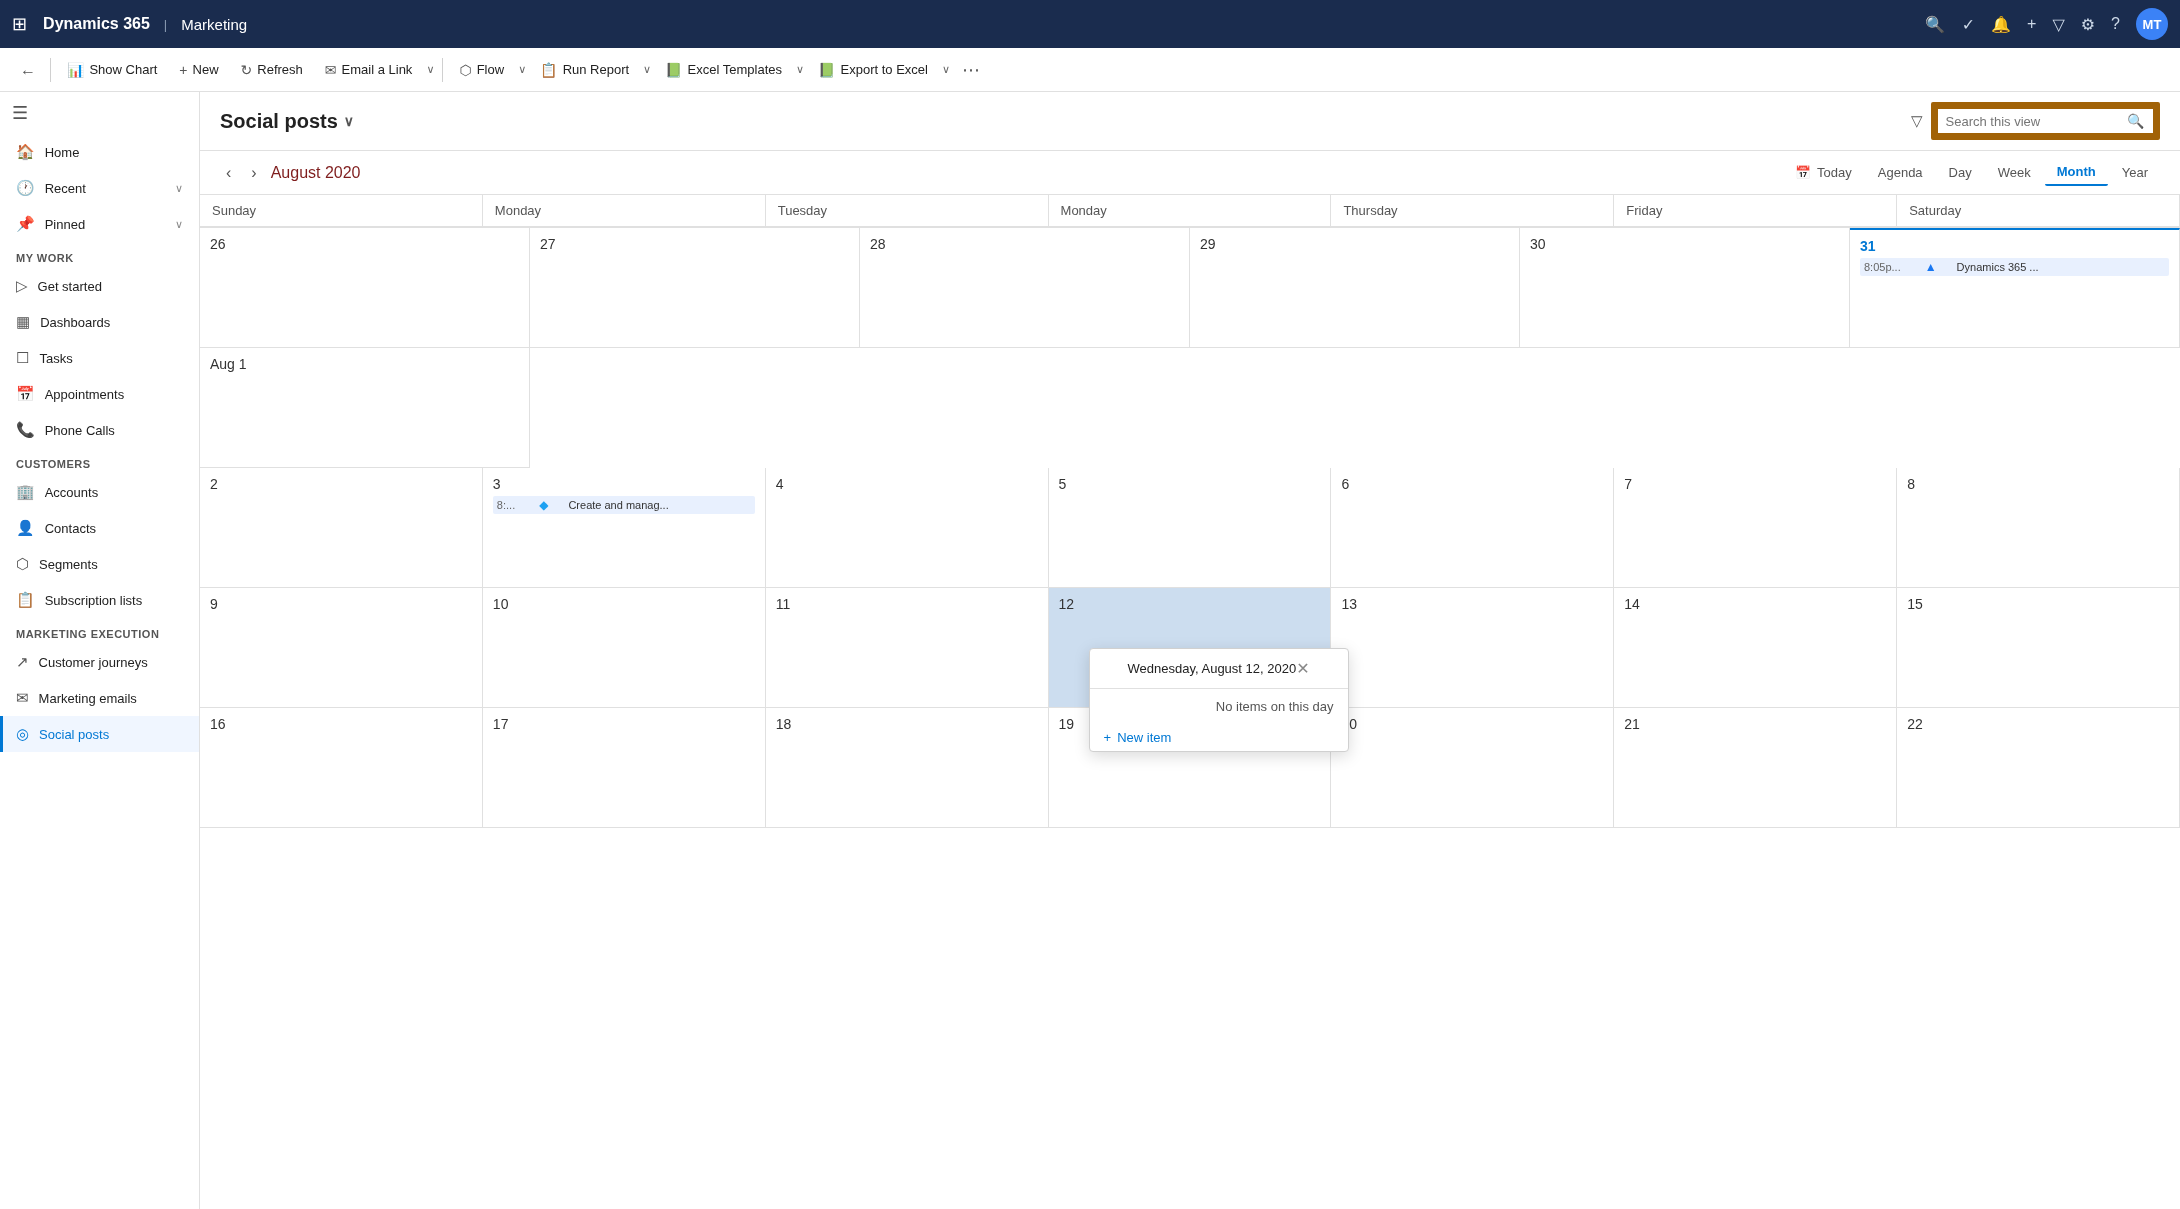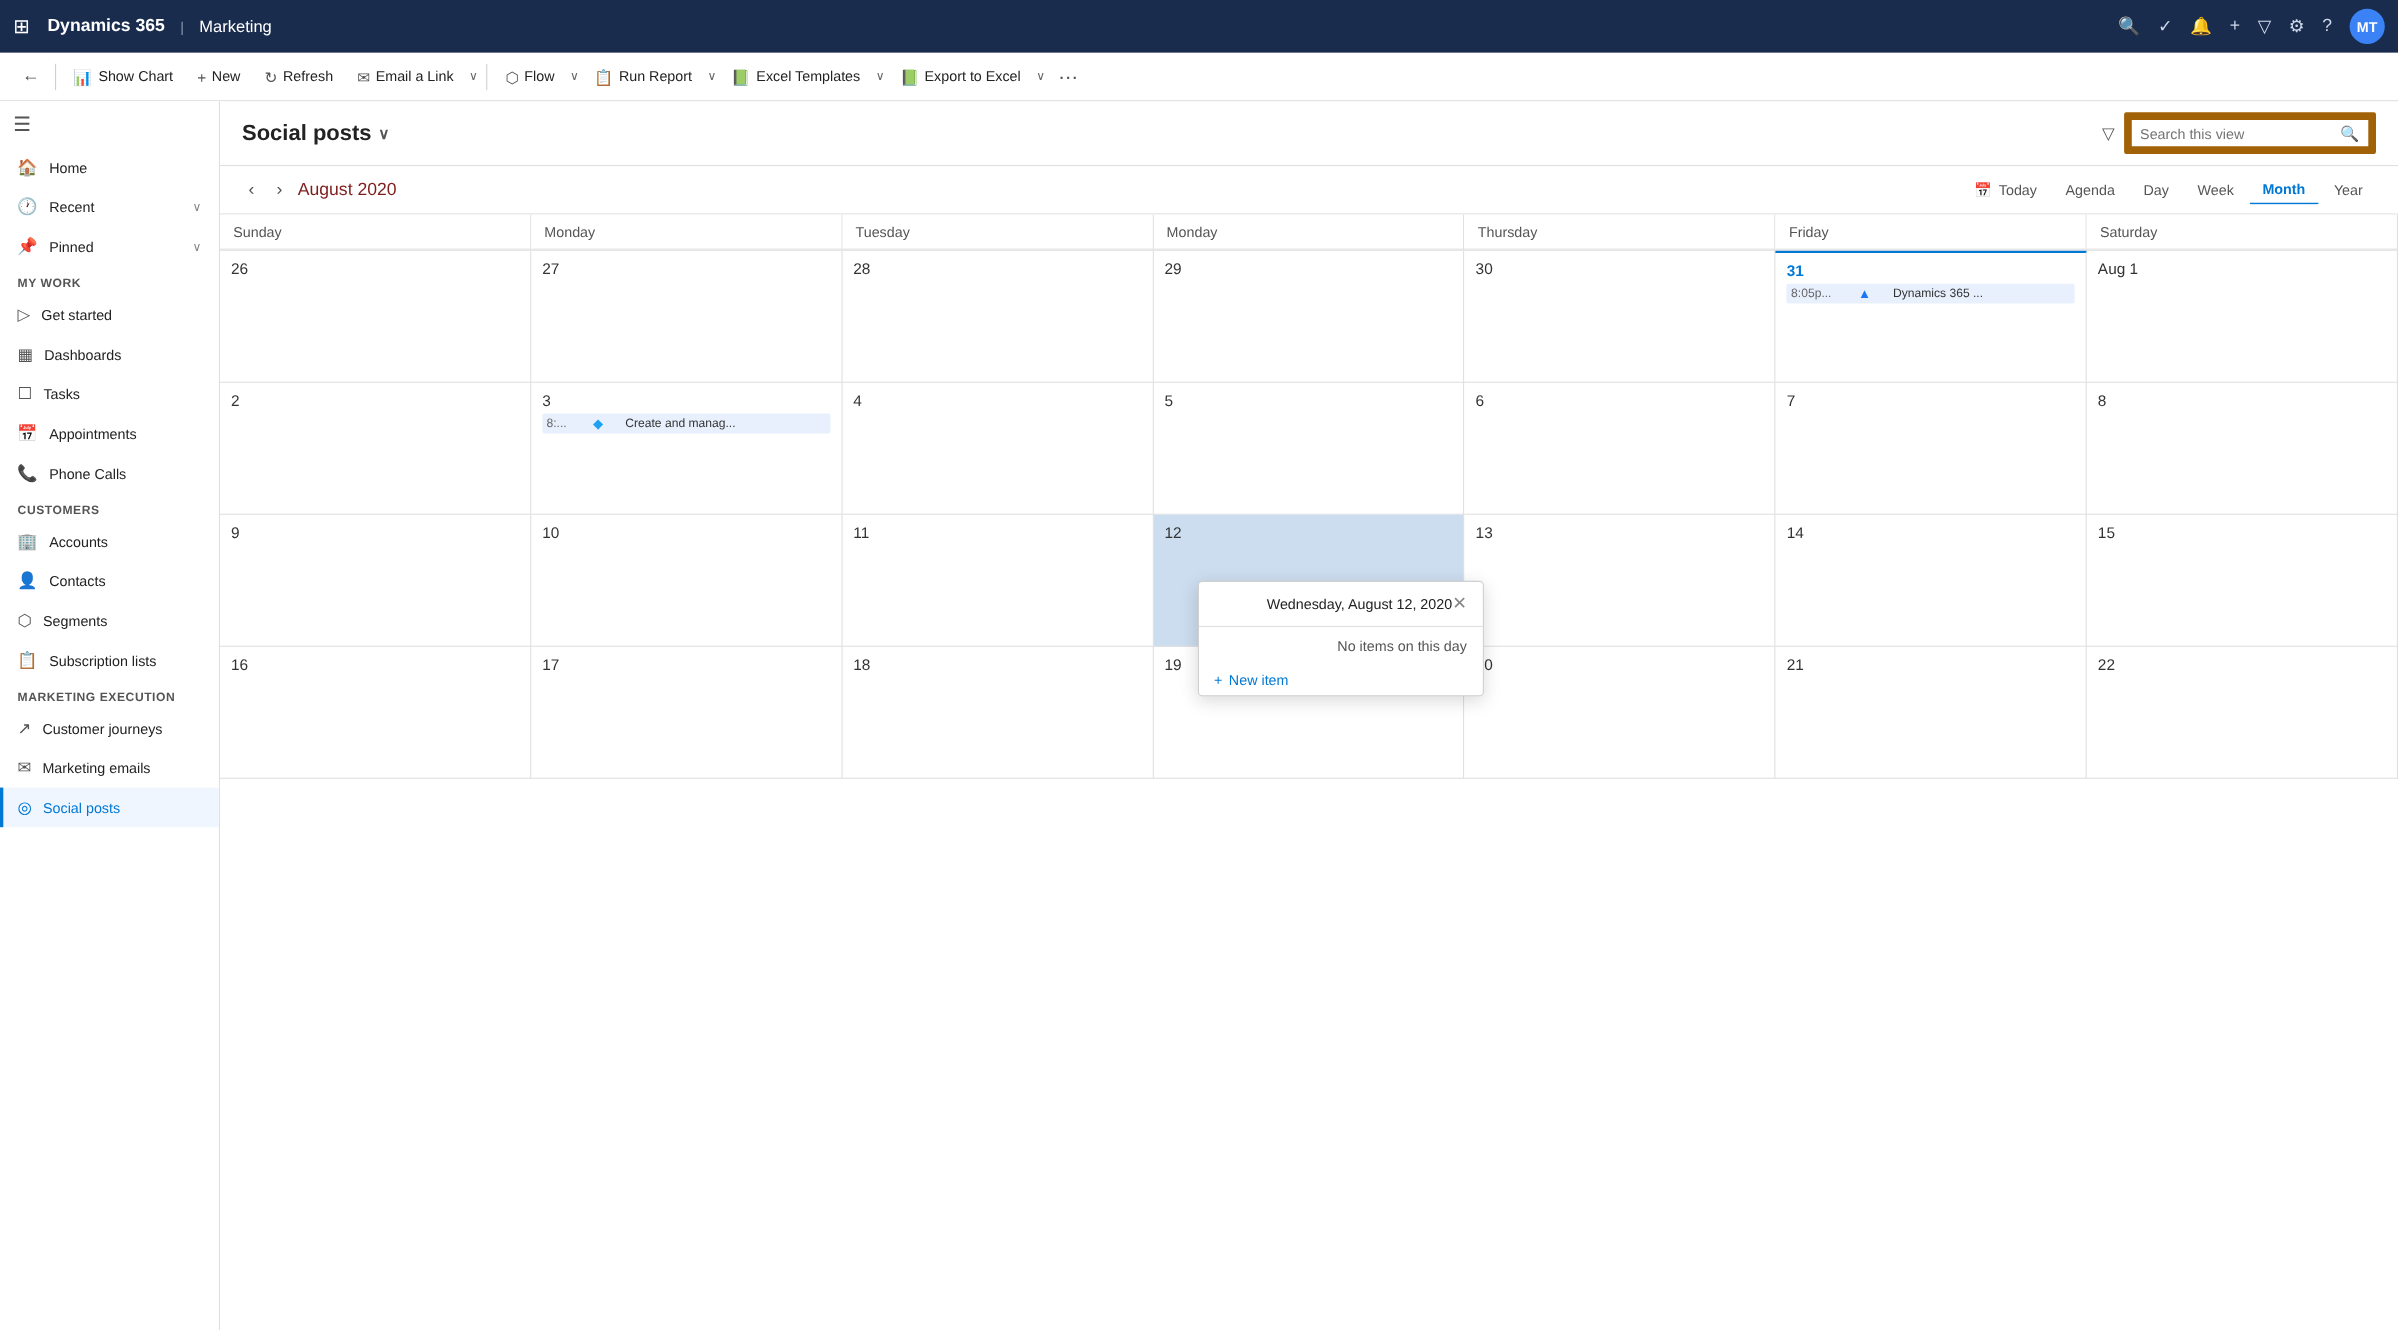--- a/index.html
+++ b/index.html
@@ -141,21 +141,21 @@
       background: #fff;
       border: 1px solid #d0d0d0;
       border-radius: 4px;
       box-shadow: 0 4px 16px rgba(0,0,0,0.15);
       min-width: 260px;
       z-index: 100;
       top: 60px;
       left: 40px;
     }
     .popup-header {
-      display: flex; align-items: center; justify-content: flex-end;
+      display: flex; align-items: center; justify-content: center;
       padding: 10px 14px; border-bottom: 1px solid #e0e0e0;
       font-size: 13px; font-weight: 500; color: #222;
     }
     .popup-close { cursor: pointer; font-size: 16px; color: #888; border: none; background: none; }
     .popup-body { padding: 10px 14px; color: #555; font-size: 13px; text-align: right; }
     .popup-new-item {
       display: flex; align-items: center; gap: 6px;
       padding: 6px 14px; color: #0078d4; font-size: 13px; cursor: pointer;
     }
   </style>
@@ -339,21 +339,21 @@
       <div style="display:grid; grid-template-columns: repeat(7,1fr); border-bottom: 1px solid #e0e0e0;">
         <div class="cal-header-cell">Sunday</div>
         <div class="cal-header-cell">Monday</div>
         <div class="cal-header-cell">Tuesday</div>
         <div class="cal-header-cell">Monday</div>
         <div class="cal-header-cell">Thursday</div>
         <div class="cal-header-cell">Friday</div>
         <div class="cal-header-cell">Saturday</div>
       </div>
 
-      <div style="display:grid; grid-template-columns: repeat(7,1fr);">
+      <div style="display:grid; grid-template-columns: repeat(6,1fr);">
         <div class="cal-cell">
           <div class="cal-day-num">26</div>
         </div>
         <div class="cal-cell">
           <div class="cal-day-num">27</div>
         </div>
         <div class="cal-cell">
           <div class="cal-day-num">28</div>
         </div>
         <div class="cal-cell">

